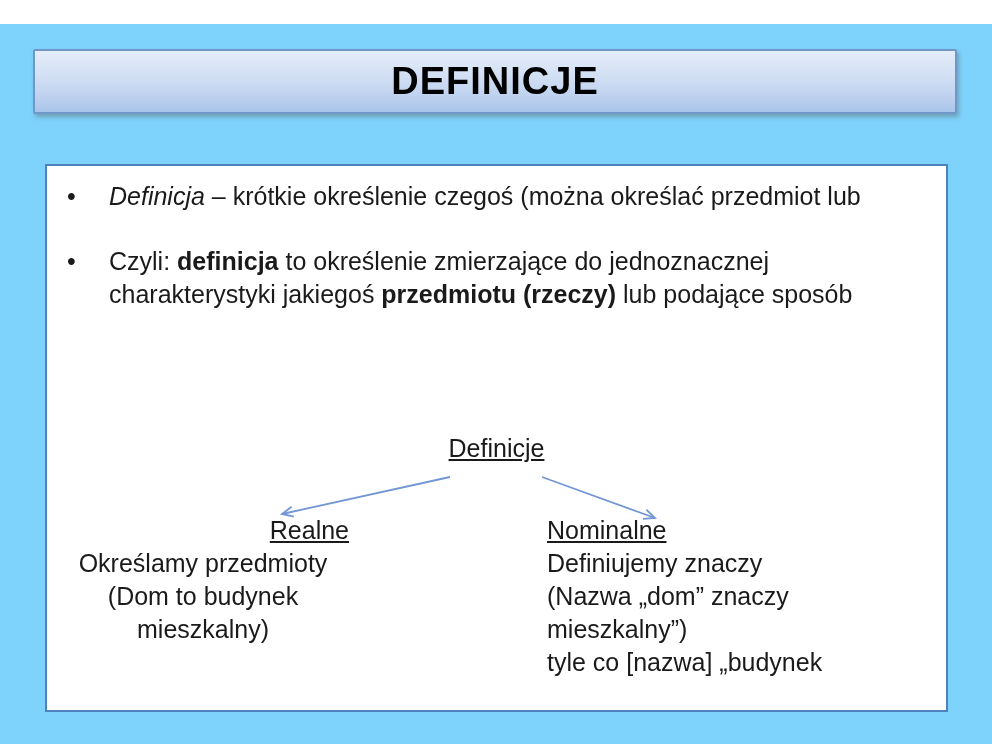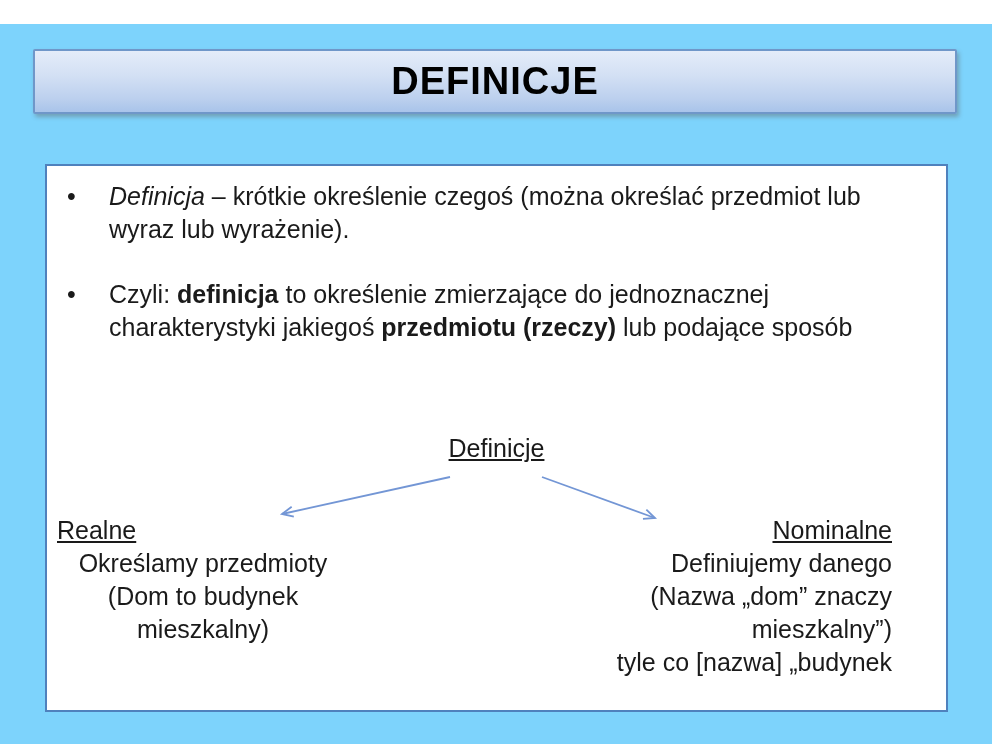--- a/index.html
+++ b/index.html
@@ -92,52 +92,51 @@
     pointer-events: none;
   }
 
   .branch-left {
     position: absolute;
     left: 10px;
     top: 348px;
     width: 292px;
   }
   .branch-left .branch-label {
-    text-align: left;
+    text-align: right;
     margin-bottom: 0;
   }
   .branch-left .branch-line { text-align: center; }
 
   .branch-right {
     position: absolute;
     left: 500px;
     top: 348px;
     width: 345px;
-    text-align: right;
+    text-align: left;
   }
   .bline { height: 33px; }
 </style>
 </head>
 <body>
 
 <div class="slide">
 
   <div class="title-box">
     <span class="title-text">DEFINICJE</span>
   </div>
 
   <div class="content-box">
 
     <div class="bullets">
 
       <div class="bullet">
         <span class="dot">•</span>
         <div class="btext">
           <div class="line"><span class="italic">Definicja</span><span> – krótkie określenie czegoś (można określać przedmiot lub</span></div>
-          <div class="line"><span>wyraz lub wyrażenie).</span></div>
         </div>
       </div>
 
       <div class="bullet">
         <span class="dot">•</span>
         <div class="btext">
           <div class="line"><span>Czyli: </span><span class="bold">definicja</span><span> to określenie zmierzające do jednoznacznej</span></div>
           <div class="line"><span>charakterystyki jakiegoś </span><span class="bold">przedmiotu (rzeczy)</span><span> lub podające sposób</span></div>
         </div>
       </div>
@@ -163,20 +162,20 @@
         <span class="underlined">Realne</span>
       </div>
       <div class="bline branch-line">Określamy przedmioty</div>
       <div class="bline branch-line">(Dom to budynek mieszkalny)</div>
     </div>
 
     <div class="branch-right">
       <div class="bline">
         <span class="underlined">Nominalne</span>
       </div>
-      <div class="bline">Definiujemy danego</div>
+      <div class="bline">Definiujemy znaczy</div>
       <div class="bline">(Nazwa „dom” znaczy</div>
       <div class="bline">mieszkalny”)</div>
       <div class="bline">tyle co [nazwa] „budynek</div>
     </div>
 
   </div>
 </div>
 
 </body></html>

